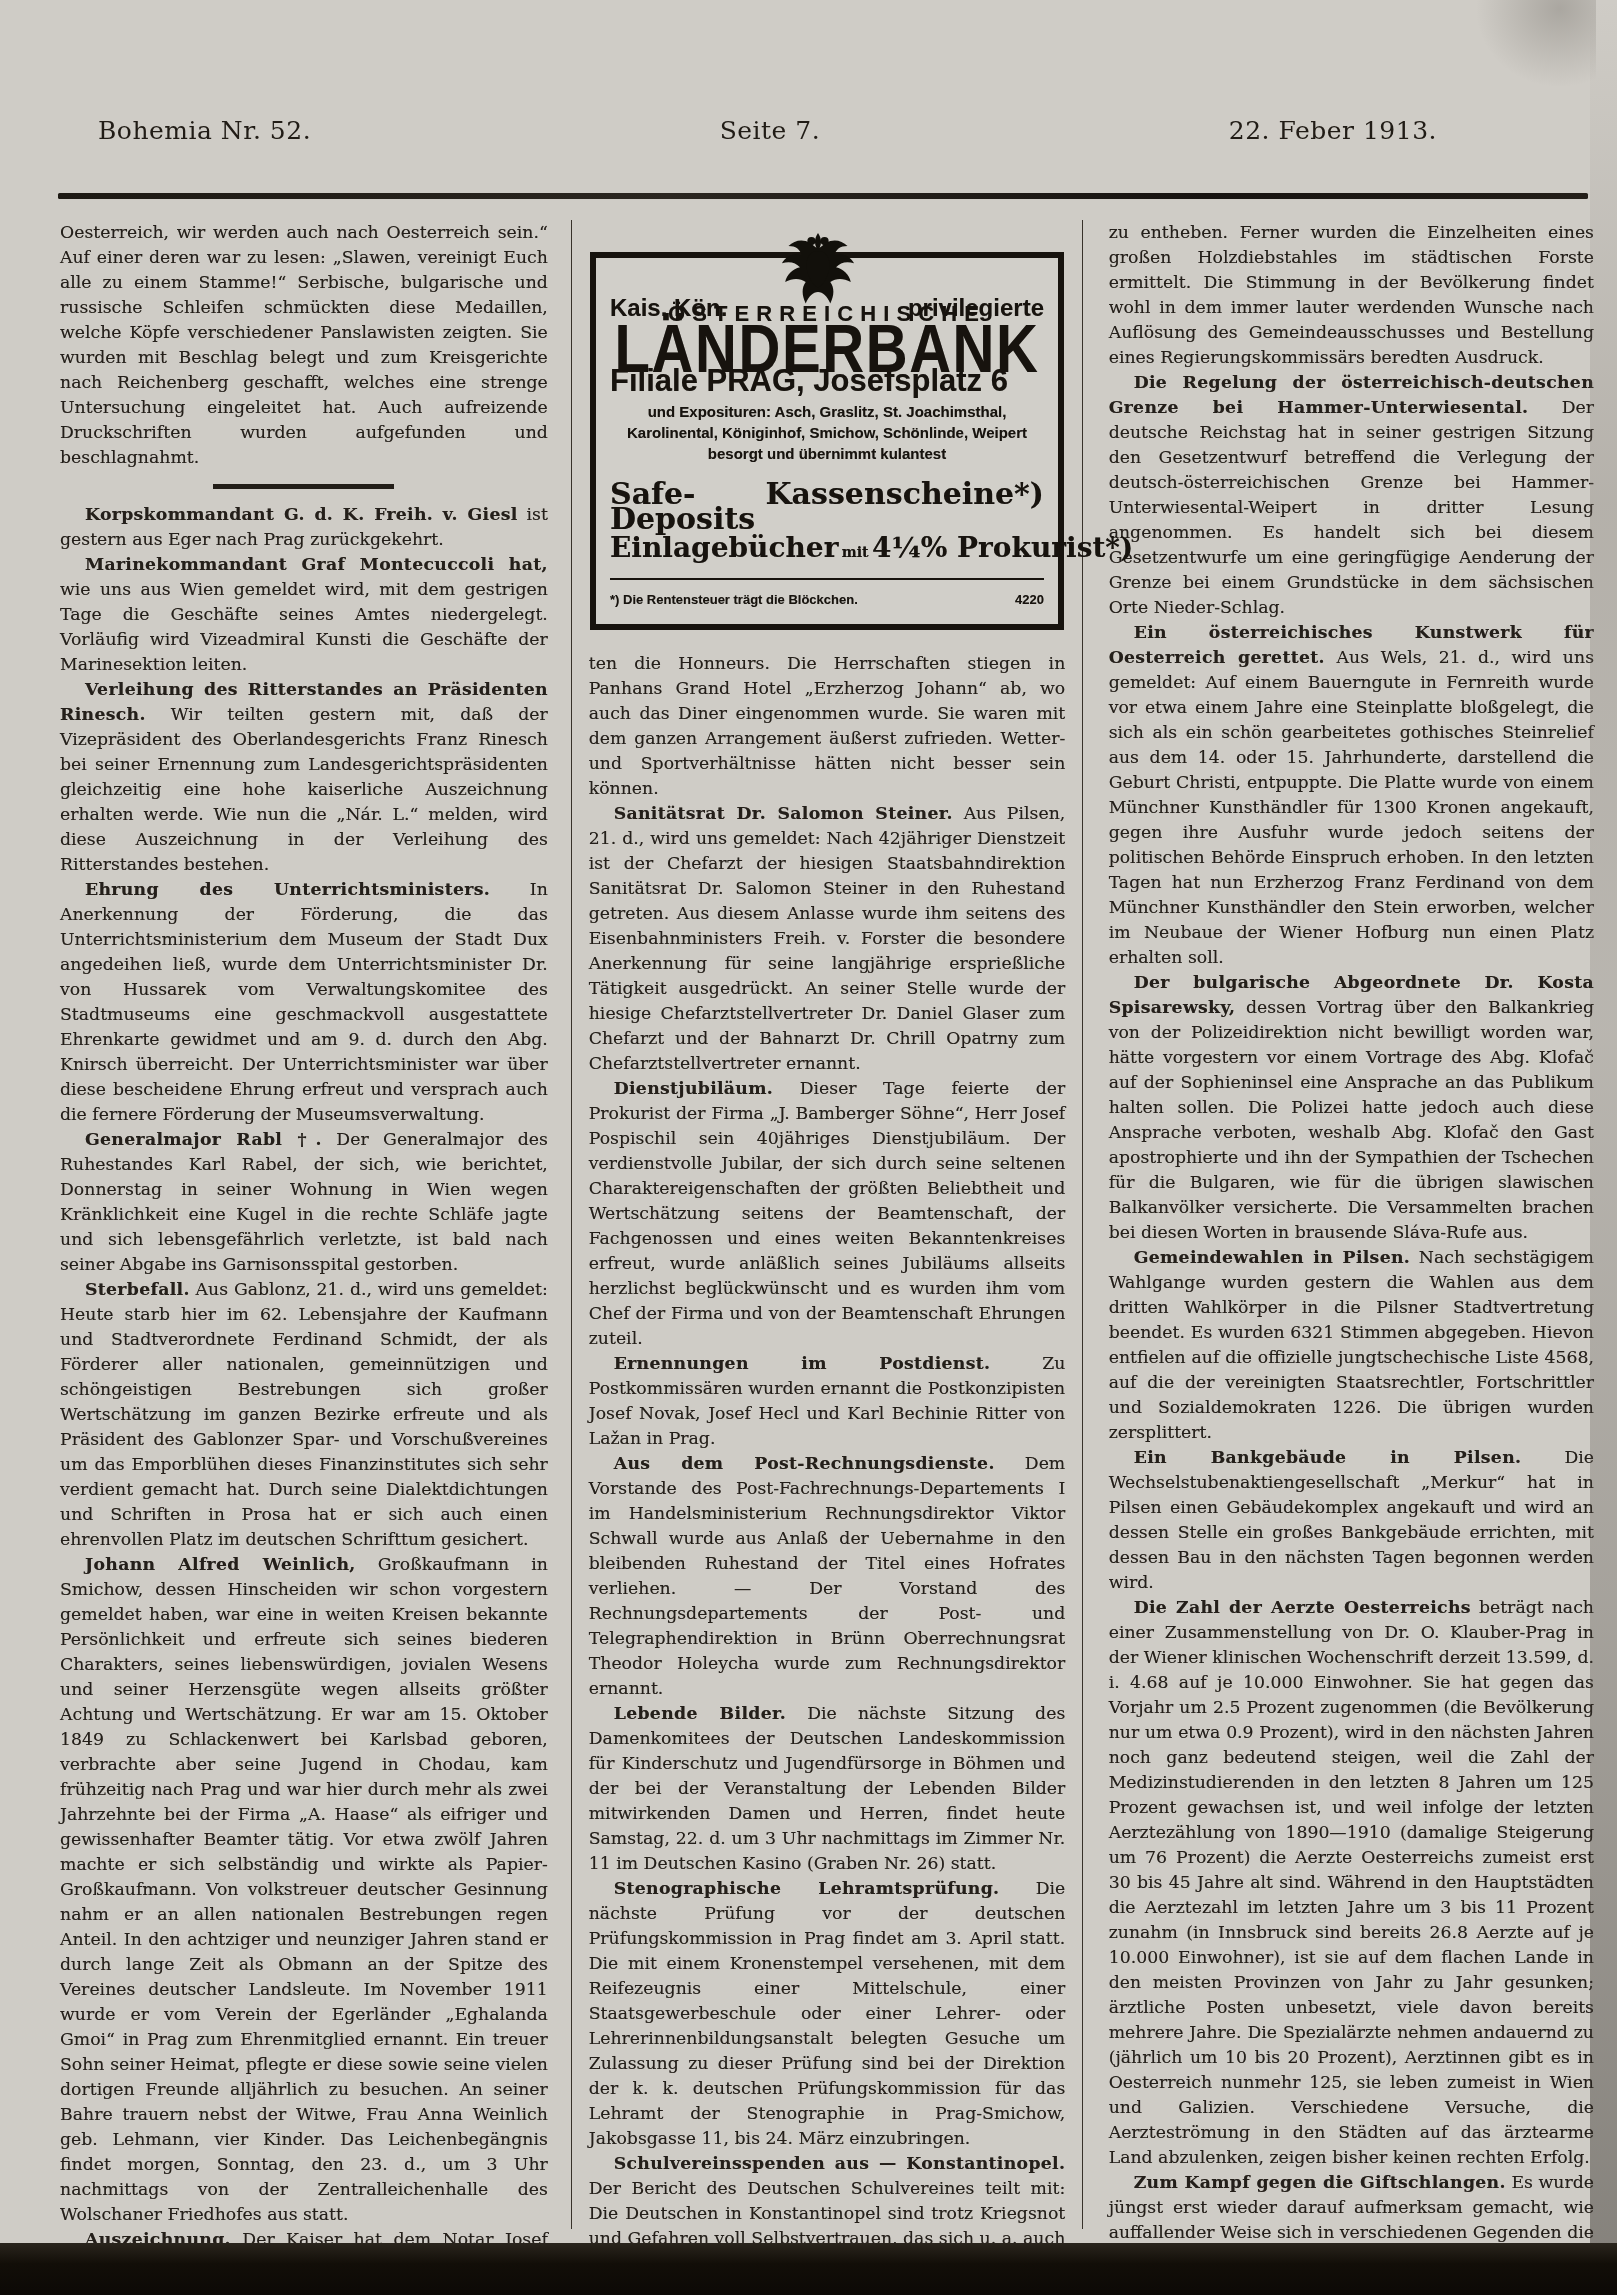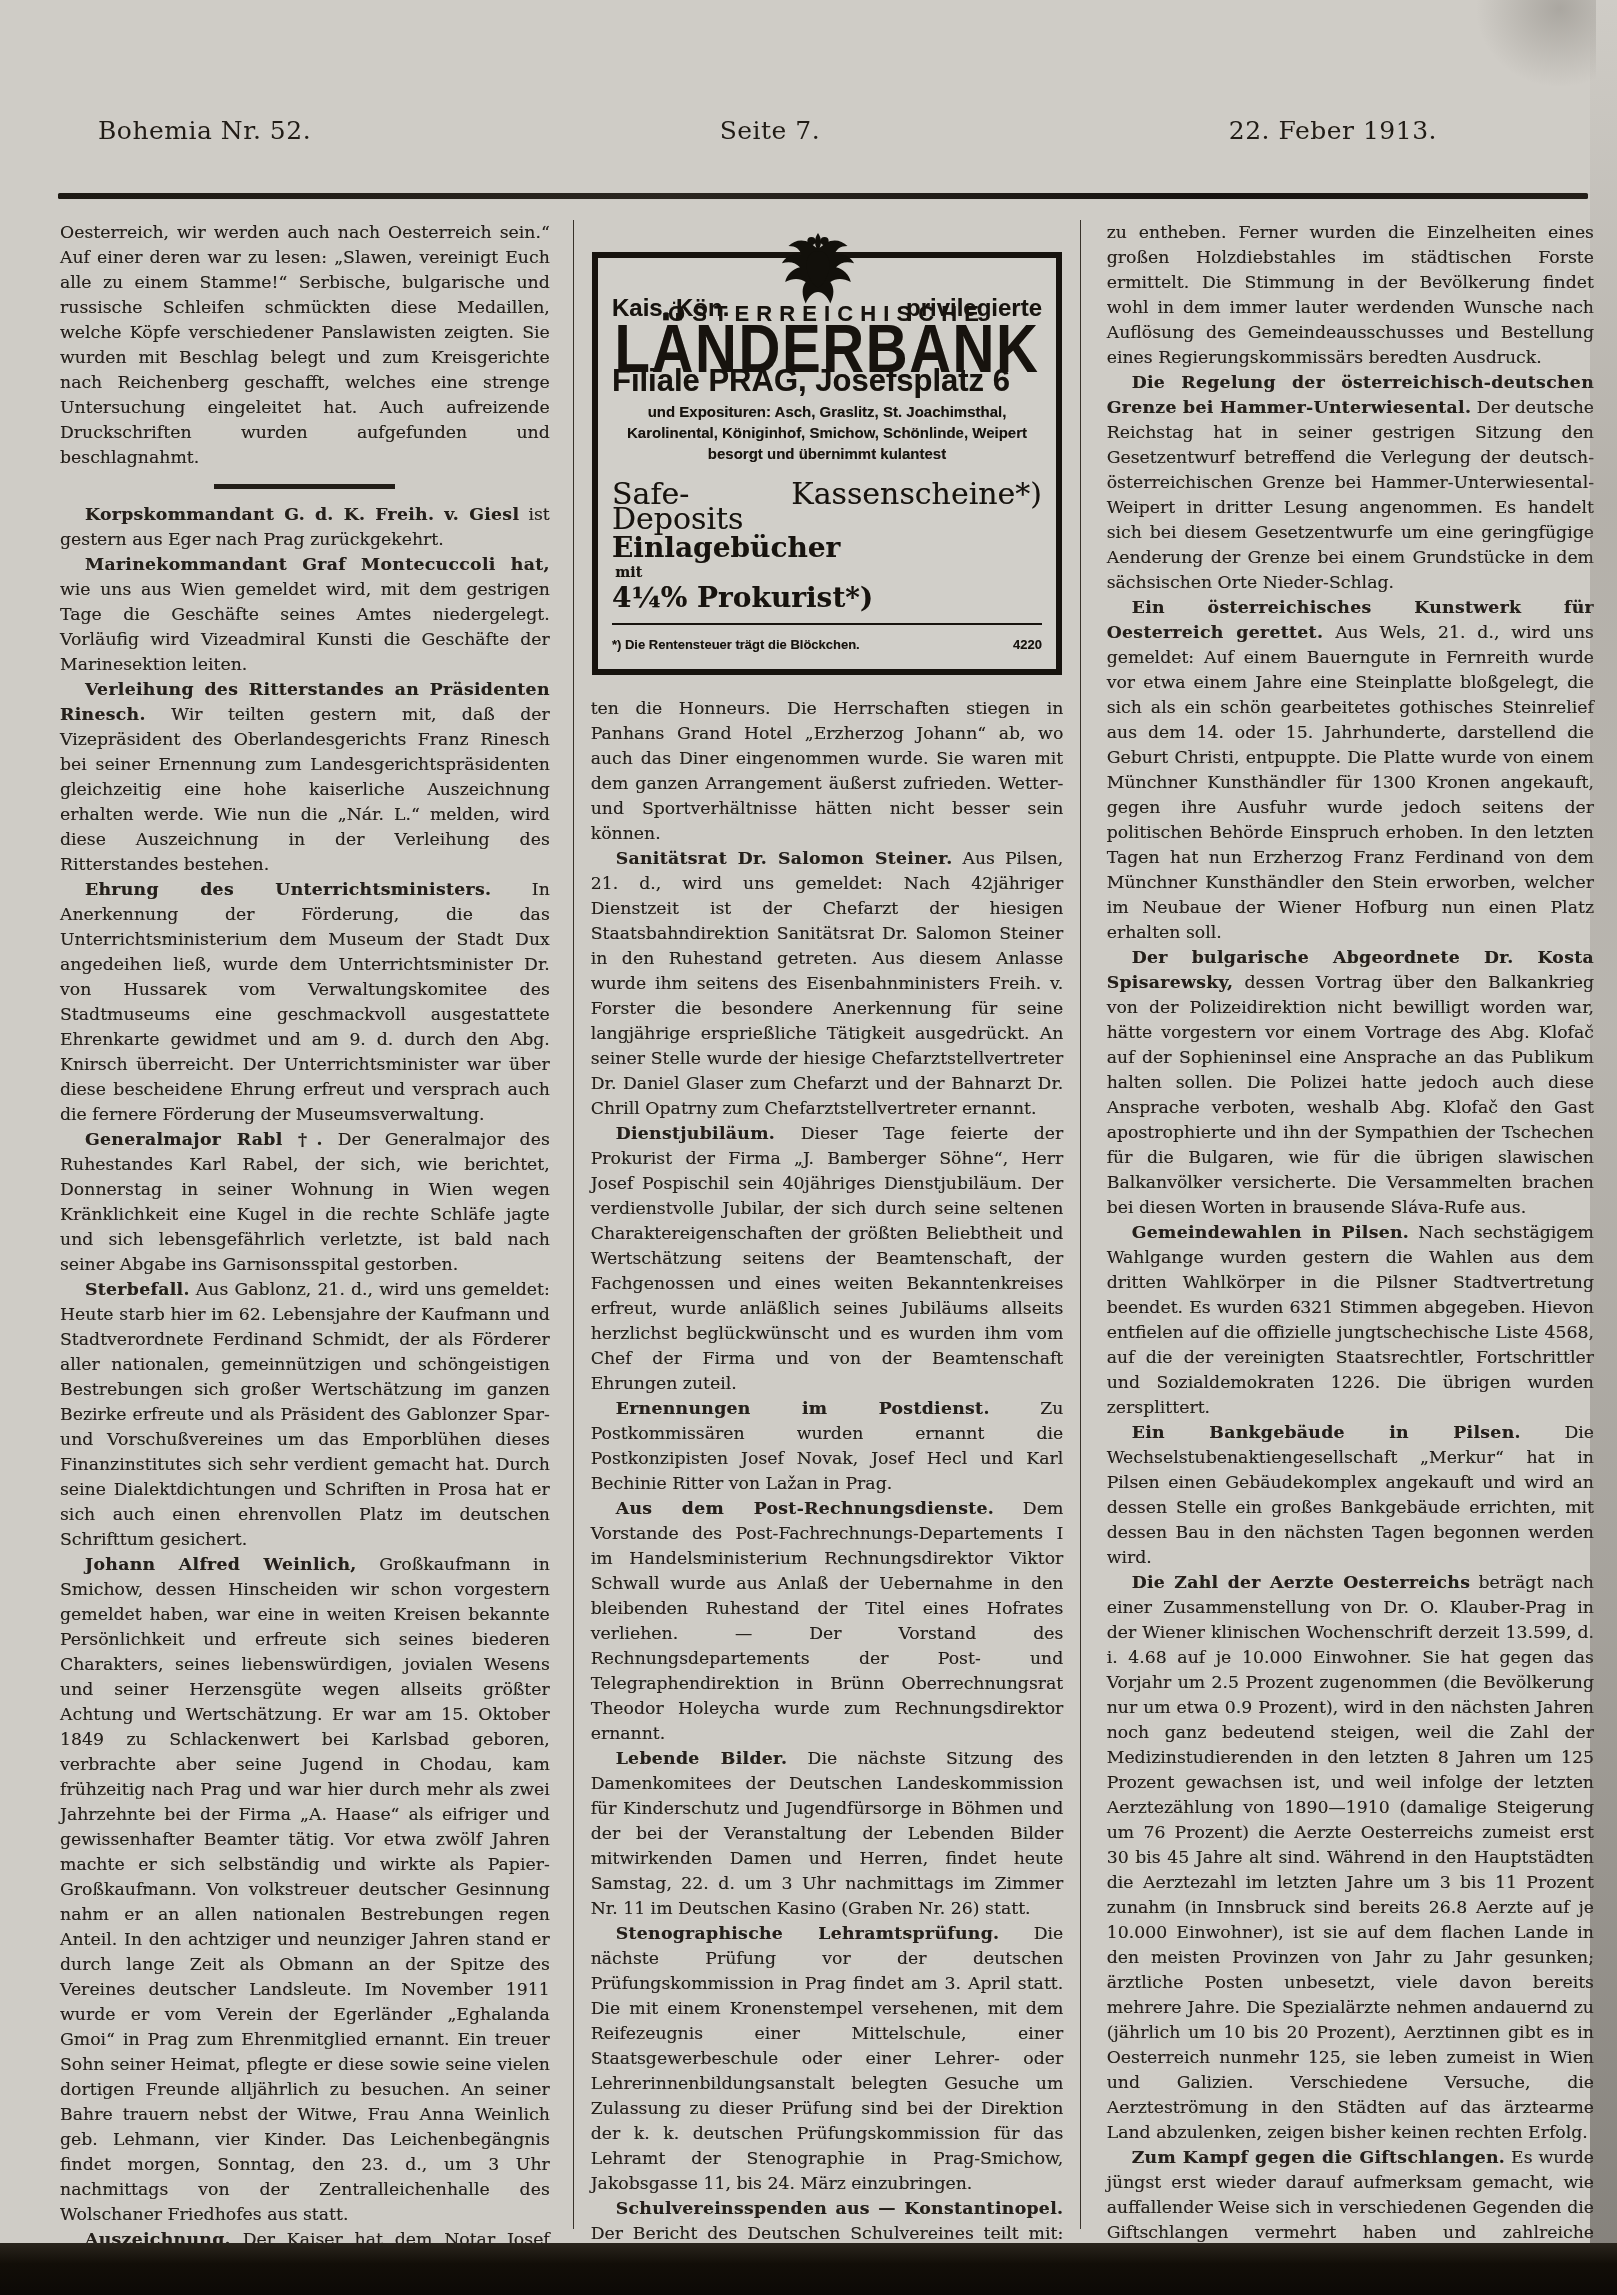--- a/index.html
+++ b/index.html
@@ -47,22 +47,22 @@
     text-shadow:0 0 0.5px rgba(23,19,14,.4);
   }
   .ad-top { display:flex; justify-content:space-between; align-items:flex-start; font-weight:bold; font-size:24px; }
   .ad-top .side { margin-top:29px; }
   .eagle { line-height:0; }
   .eagle svg { width:82px; height:88px; margin-top:-41px; fill:#12100b; }
   .ad-country { text-align:center; font-weight:bold; font-size:22px; letter-spacing:7.1px; margin-top:-18.6px; }
   .ad-bank { text-align:center; font-size:58px; font-weight:bold; letter-spacing:1.6px; transform:scaleY(1.18); margin:8.8px 0 7.7px 0; white-space:nowrap; }
   .ad-branch { text-align:left; font-weight:bold; font-size:31px; margin:1.1px 0 8.8px 0; }
   .ad-expos { text-align:center; font-weight:bold; font-size:15px; line-height:21px; }
-  .ad-services { display:flex; justify-content:space-between; font-family:"DejaVu Serif", serif; font-weight:normal; font-size:30px; margin-top:16.4px; }
-  .ad-services2 { display:flex; justify-content:space-between; align-items:baseline; font-family:"DejaVu Serif", serif; font-weight:bold; font-size:28px; margin-top:4.4px; white-space:nowrap;flex-direction:column; }
+  .ad-services { display:flex; justify-content:space-between; font-family:"DejaVu Serif", serif; font-weight:bold; font-size:30px; margin-top:16.4px; }
+  .ad-services2 { display:flex; justify-content:space-between; align-items:baseline; font-family:"DejaVu Serif", serif; font-weight:bold; font-size:28px; margin-top:4.4px; white-space:nowrap; }
   .ad-services2 .small-mit { font-size:14.2px; font-weight:bold; padding:0 3.3px; }
   .ad-foot { display:flex; justify-content:space-between; align-items:baseline; font-weight:bold; font-size:13px; margin-top:13px; border-top:2.2px solid #17130e; padding-top:6.6px; }
   
   .bottom-band { position:absolute; left:0; right:0; bottom:0; height:52px; background:linear-gradient(to bottom,#2a251d,#120e08 40%,#0c0906); }
   .edge-right {
     position:absolute; top:0; bottom:0; right:0; width:28.5px;
     background:linear-gradient(to bottom, rgba(110,104,96,0) 0%, rgba(112,106,98,.28) 22%, rgba(84,79,72,.18) 45%, rgba(70,65,58,.3) 70%, rgba(40,36,30,.45) 100%);
   }
   .edge-top-right {
     position:absolute; top:0; right:22px; width:121px; height:88px;

